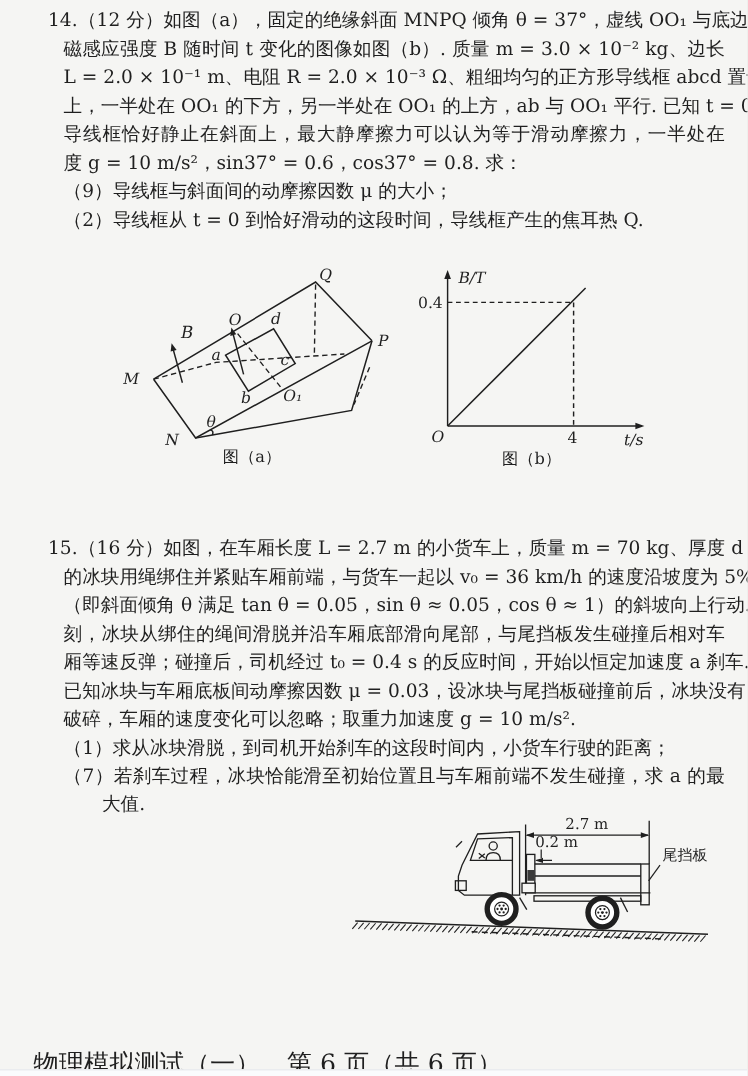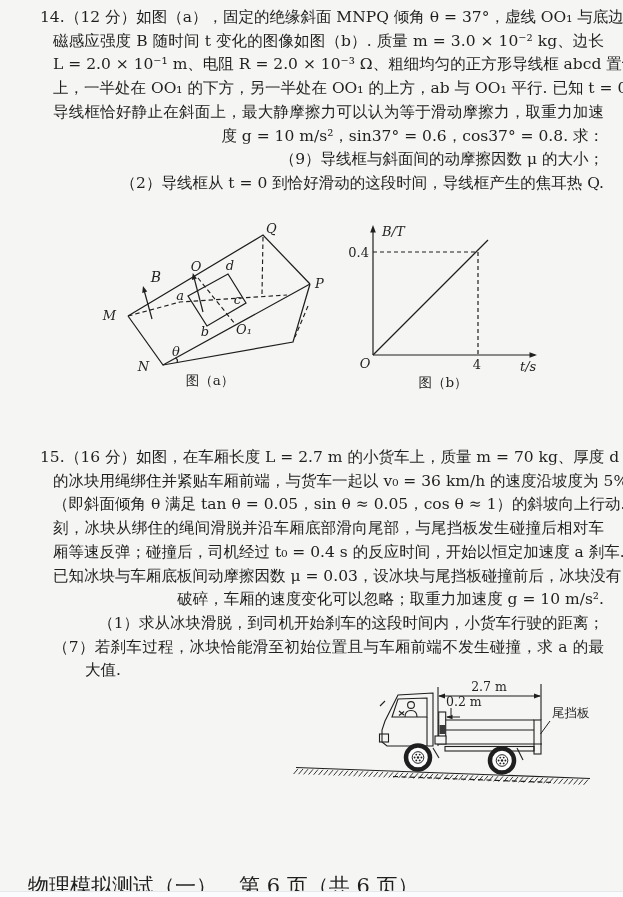--- a/index.html
+++ b/index.html
@@ -2,21 +2,21 @@
 <html><head>
 <meta charset="utf-8">
 <style>
   html,body{margin:0;padding:0;background:#e9e9e7;}
   .page{position:relative;width:623px;height:897px;background:#f5f5f3;overflow:hidden;
         font-family:"DejaVu Serif","Liberation Serif",serif;color:#1f1f1f;}
   .problem{position:absolute;left:28px;width:576px;font-size:15.5px;line-height:23.7px;}
   #p14{top:6px}
   #p15{top:446px}
   .line{white-space:nowrap;}
-  .cont{padding-left:25px;text-align:right;}
+  .cont{padding-left:25px;}
   .indent2{padding-left:57px;}
   .fill{text-align:justify;text-align-last:justify;}
   .qnum{display:inline-block;width:25px;margin-left:12px;}
   svg{position:absolute;overflow:visible;}
   svg text{font-family:"DejaVu Serif","Liberation Serif",serif;fill:#1f1f1f;}
   .lbl{font-size:13px;font-style:italic;}
   .num{font-size:13px;}
   .dim{font-size:12.5px;}
   .cjk{font-size:12.5px;}
   .cap{font-size:13.5px;}
@@ -28,21 +28,21 @@
 </head>
 <body>
 
 <div class="page">
 
   <section class="problem" id="p14">
     <div class="line fill"><span class="qnum">14.</span><span>（12 分）如图（a），固定的绝缘斜面 MNPQ 倾角 θ = 37°，虚线 OO₁ 与底边 MN 平</span></div>
     <div class="line cont fill">磁感应强度 B 随时间 t 变化的图像如图（b）. 质量 m = 3.0 × 10⁻² kg、边长</div>
     <div class="line cont fill">L = 2.0 × 10⁻¹ m、电阻 R = 2.0 × 10⁻³ Ω、粗细均匀的正方形导线框 abcd 置于斜面</div>
     <div class="line cont fill">上，一半处在 OO₁ 的下方，另一半处在 OO₁ 的上方，ab 与 OO₁ 平行. 已知 t = 0 时，</div>
-    <div class="line cont fill">导线框恰好静止在斜面上，最大静摩擦力可以认为等于滑动摩擦力，取重力加速</div>
+    <div class="line cont fill">导线框恰好静止在斜面上，最大静摩擦力可以认为等于滑动摩擦力，一半处在</div>
     <div class="line cont">度 g = 10 m/s²，sin37° = 0.6，cos37° = 0.8. 求：</div>
     <div class="line cont">（9）导线框与斜面间的动摩擦因数 μ 的大小；</div>
     <div class="line cont">（2）导线框从 t = 0 到恰好滑动的这段时间，导线框产生的焦耳热 Q.</div>
   </section>
 
   <svg style="left:86px;top:224px;" width="250" height="172" viewBox="0 0 250 172">
     <g stroke="#1f1f1f" stroke-width="1.15" fill="none" stroke-dasharray="4.5,3">
       <path d="M42,92 L94,78 L201,71"></path>
       <line x1="177" y1="13" x2="176" y2="70"></line>
       <line x1="222" y1="82" x2="209" y2="113"></line>

